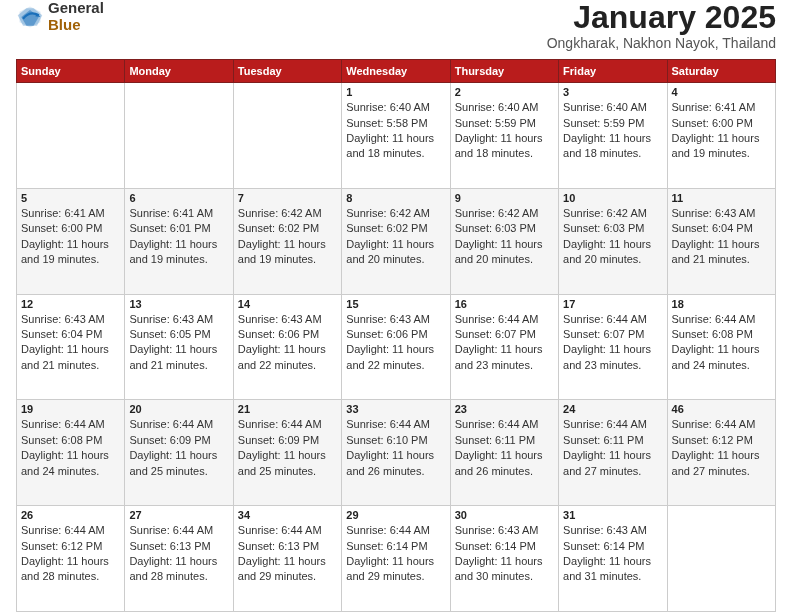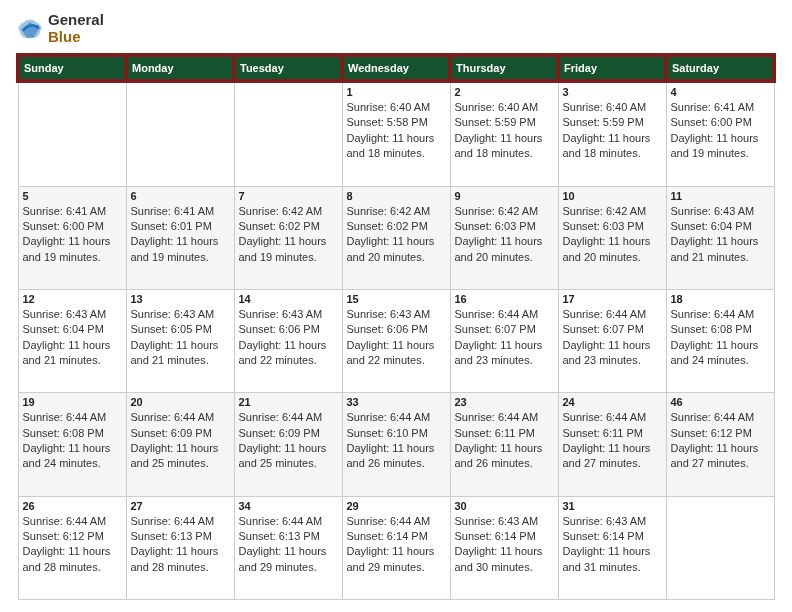--- a/index.html
+++ b/index.html
@@ -6,21 +6,21 @@
     body {
       font-family: Arial, sans-serif;
       background: #fff;
       width: 792px;
       height: 612px;
       overflow: hidden;
     }
     .page {
       width: 792px;
       height: 612px;
-      padding: 12px 16px;
+      padding: 0 16px;
       display: flex;
       flex-direction: column;
     }
     .header {
       display: flex;
       justify-content: space-between;
       align-items: flex-start;
       margin-bottom: 8px;
     }
     .logo {
@@ -59,27 +59,27 @@
     .location-title {
       font-size: 14px;
       color: #555;
     }
     .calendar-table {
       width: 100%;
       border-collapse: collapse;
       flex: 1;
     }
     .calendar-table th {
-      background-color: #14532d;
+      background-color: #b91c1c;
       color: #fff;
       font-size: 11px;
       font-weight: bold;
       padding: 5px 4px;
       text-align: left;
-      border: 4px solid #7f1d1d;
+      border: 1px solid #7f1d1d;
     }
     .calendar-table td {
       border: 1px solid #ccc;
       vertical-align: top;
       padding: 3px 4px;
       font-size: 9px;
       color: #333;
       width: calc(100% / 7);
       height: 78px;
       background: #fff;
@@ -114,20 +114,24 @@
         <polygon points="20,6 30,14 24,26 8,26 2,14 12,6" fill="#1a6fba" opacity="0.3"></polygon>
         <polygon points="16,8 26,16 20,26 12,26 6,16" fill="#1a6fba" opacity="0.5"></polygon>
         <path d="M8,18 Q16,8 26,14" stroke="#1a6fba" stroke-width="2.5" fill="none"></path>
         <polygon points="24,12 28,16 22,15" fill="#1a6fba"></polygon>
       </svg>
       <div class="logo-text">
         <span class="logo-general">General</span>
         <span class="logo-blue">Blue</span>
       </div>
     </div>
+    <div class="title-block">
+      <div class="month-title">January 2025</div>
+      <div class="location-title">Ongkharak, Nakhon Nayok, Thailand</div>
+    </div>
   </div>
 
   <table class="calendar-table">
     <thead>
       <tr>
       <th>Sunday</th>
           <th>Monday</th>
           <th>Tuesday</th>
           <th>Wednesday</th>
           <th>Thursday</th>

